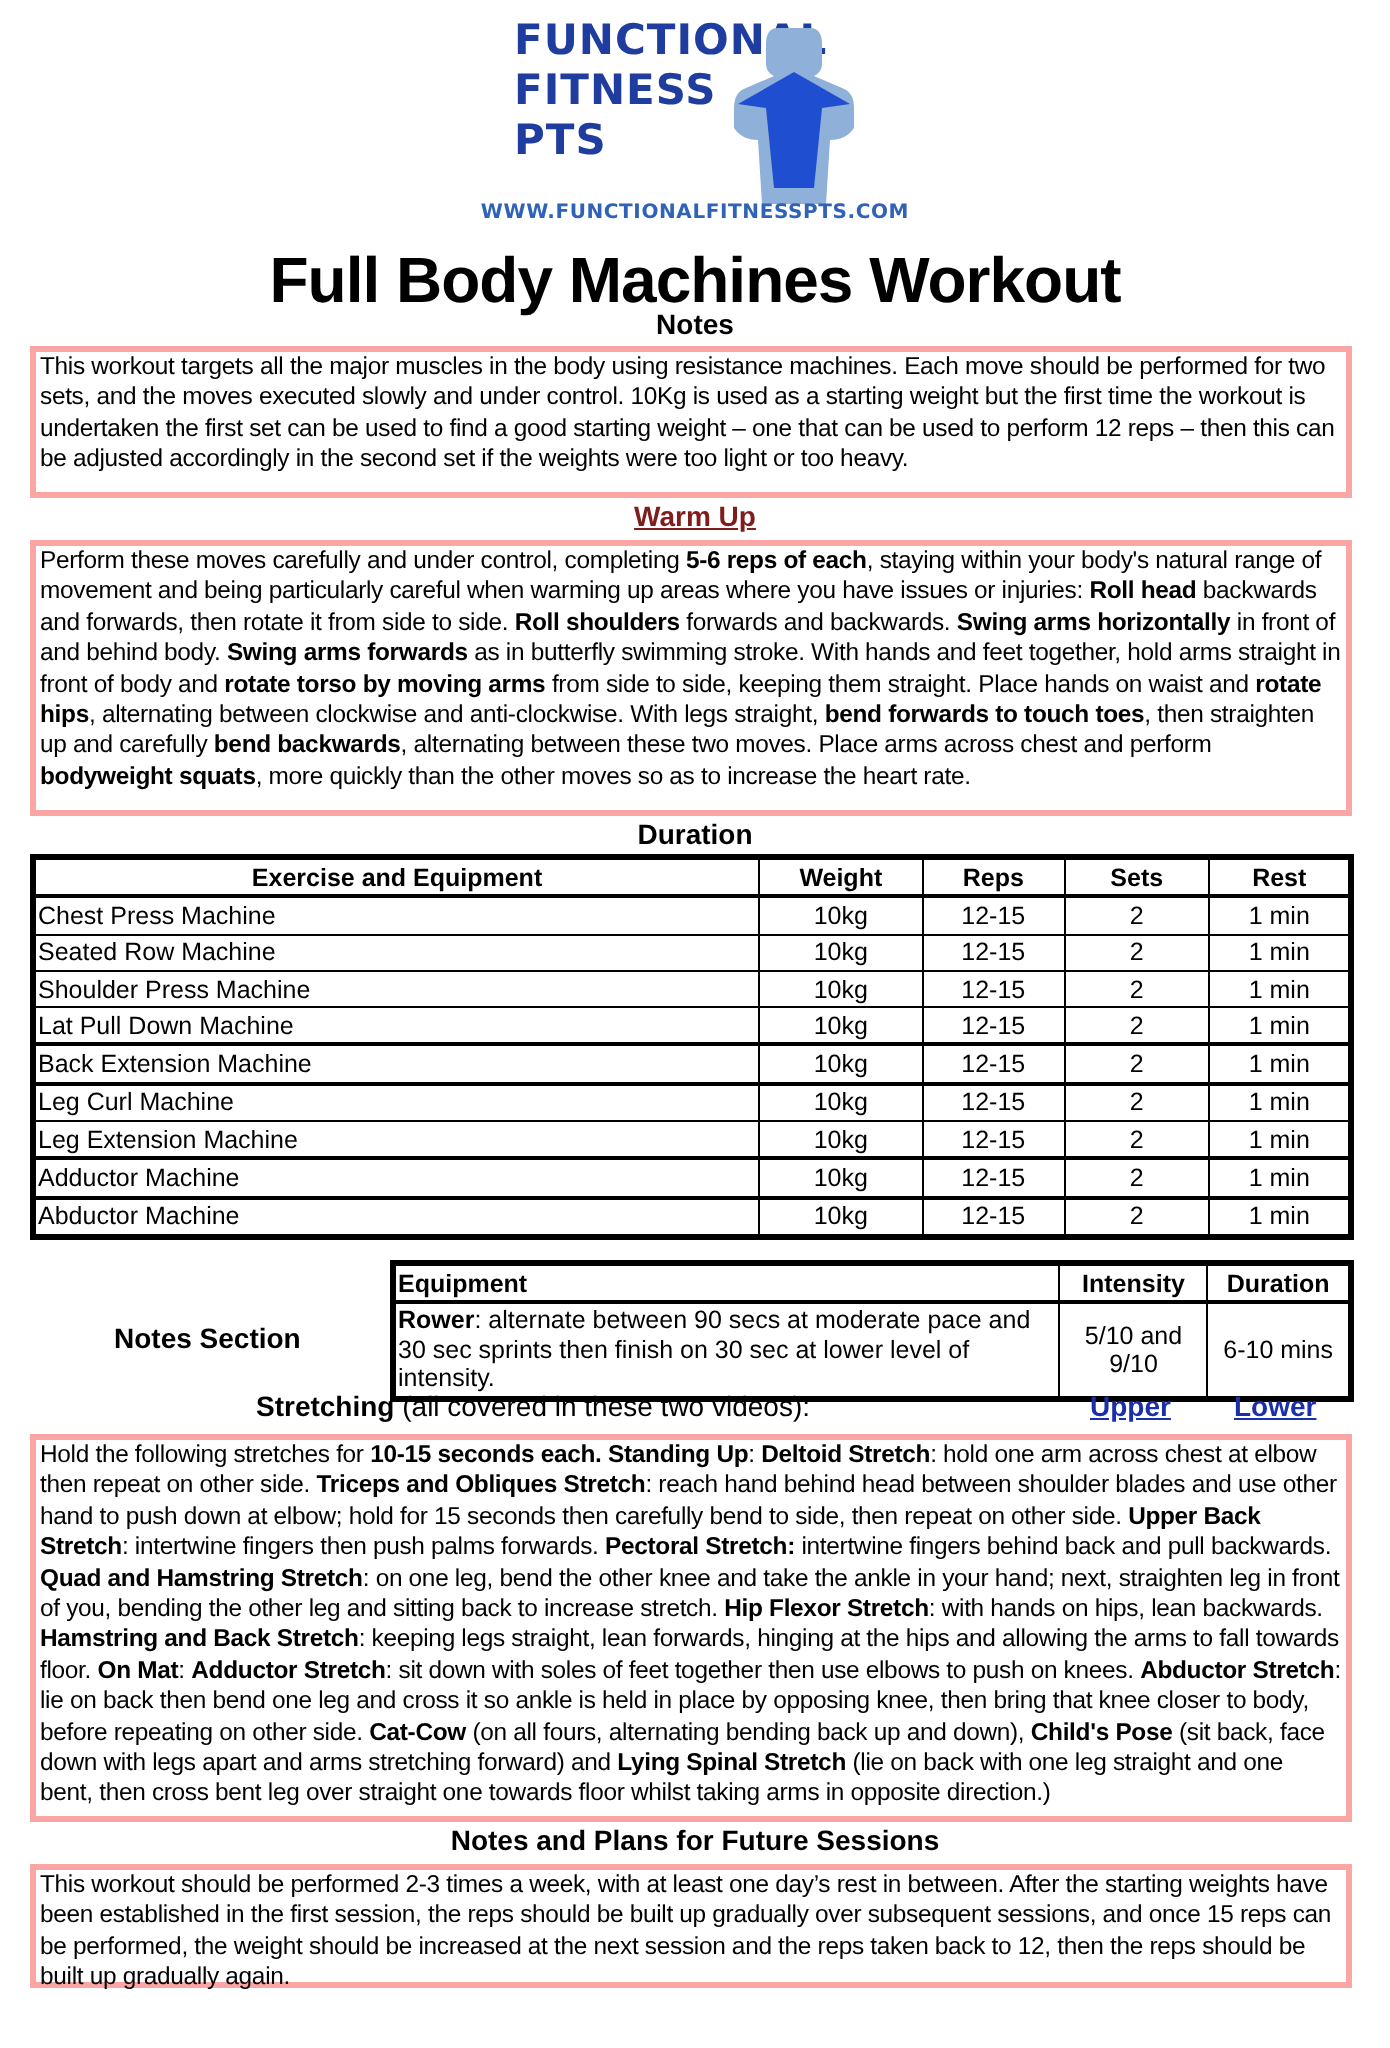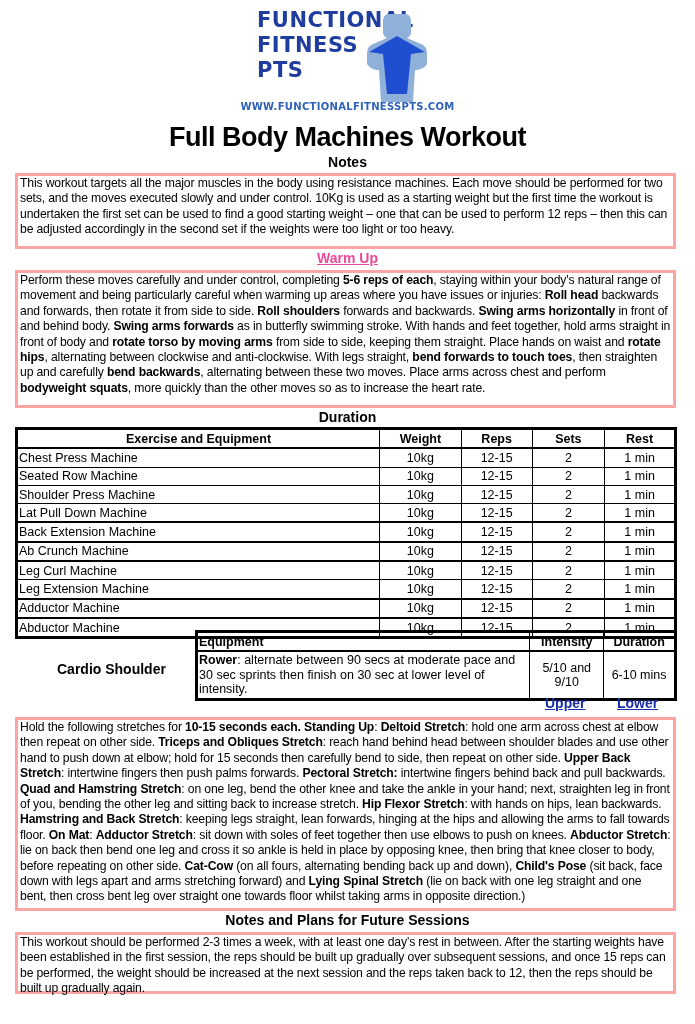--- a/index.html
+++ b/index.html
@@ -12,24 +12,24 @@
   .logo-text { position: absolute; left: 0; top: 0; color: #1f3d9e; font-weight: bold;
                font-size: 21px; line-height: 25px; letter-spacing: 0.5px;
                font-family: "DejaVu Sans", sans-serif; }
   .logo-text span { display: block; }
   .logo-figure { position: absolute; left: 108px; top: 6px; width: 64px; height: 88px; }
   .logo-url { position: absolute; left: 170px; top: 101px; width: 355px; text-align: center;
               color: #2f62b8; font-weight: bold; font-size: 10px; letter-spacing: 0.3px;
               font-family: "DejaVu Sans", sans-serif; }
 
   .title { position: absolute; left: 0; top: 122px; width: 695px; text-align: center;
-           font-size: 27px; font-weight: bold; letter-spacing: -0.5px; }
+           font-size: 32px; font-weight: bold; letter-spacing: -0.5px; }
   .section-heading { position: absolute; left: 0; width: 695px; text-align: center;
                      font-size: 14px; font-weight: bold; }
-  .link-heading { color: #ec4899; text-decoration: underline; }
+  .link-heading { color: #7f1d1d; text-decoration: underline; }
 
   .box { position: absolute; left: 15px; width: 661px; border: 3px solid #fca5a5;
          box-sizing: border-box; font-size: 12.2px; line-height: 15.4px; padding: 0 2px 2px 2px;
          letter-spacing: -0.15px; }
   .box b { font-weight: bold; }
 
   
   .workout-table { position: absolute; left: 15px; top: 427px; width: 662px;
                    border-collapse: collapse; border: 3px solid #000; font-size: 12.5px; }
   .workout-table th, .workout-table td { border: 1px solid #000; padding: 0 1px; height: 17.3px;
@@ -130,27 +130,20 @@
           <td>2</td>
           <td>1 min</td>
         </tr>
         <tr class="thick">
           <td class="ex">Back Extension Machine</td>
           <td>10kg</td>
           <td>12-15</td>
           <td>2</td>
           <td>1 min</td>
         </tr>
-        <tr class="thick">
-          <td class="ex">Ab Crunch Machine</td>
-          <td>10kg</td>
-          <td>12-15</td>
-          <td>2</td>
-          <td>1 min</td>
-        </tr>
         <tr>
           <td class="ex">Leg Curl Machine</td>
           <td>10kg</td>
           <td>12-15</td>
           <td>2</td>
           <td>1 min</td>
         </tr>
         <tr class="thick">
           <td class="ex">Leg Extension Machine</td>
           <td>10kg</td>
@@ -168,21 +161,21 @@
         <tr>
           <td class="ex">Abductor Machine</td>
           <td>10kg</td>
           <td>12-15</td>
           <td>2</td>
           <td>1 min</td>
         </tr>
       </tbody>
   </table>
 
-  <div class="cardio-label">Cardio Shoulder</div>
+  <div class="cardio-label">Notes Section</div>
   <table class="cardio-table">
     <colgroup>
         <col style="width:336px">
         <col style="width:74px">
         <col style="width:72px">
       </colgroup>
     <tbody>
         <tr class="head">
       <th class="eq">Equipment</th>
       <th>Intensity</th>
@@ -190,20 +183,21 @@
     </tr>
     <tr>
       <td><b>Rower</b><span>: alternate between 90 secs at moderate pace and 30 sec sprints then finish on 30 sec at lower level of intensity.</span></td>
       <td class="c">5/10 and 9/10</td>
       <td class="c">6-10 mins</td>
     </tr>
   </tbody>
     </table>
 
   <div class="stretch-row">
+    <span class="stretch-title"><b>Stretching</b><span> (all covered in these two videos):</span></span>
     <a class="video-link" style="left:545px;">Upper</a>
     <a class="video-link" style="left:617px;">Lower</a>
   </div>
   <div class="box" id="stretch-box" style="top:717px; height:194px;"><span>Hold the following stretches for </span><b>10-15 seconds each. Standing Up</b><span>: </span><b>Deltoid Stretch</b><span>: hold one arm across chest at elbow then repeat on other side. </span><b>Triceps and Obliques Stretch</b><span>: reach hand behind head between shoulder blades and use other hand to push down at elbow; hold for 15 seconds then carefully bend to side, then repeat on other side. </span><b>Upper Back Stretch</b><span>: intertwine fingers then push palms forwards. </span><b>Pectoral Stretch:</b><span> intertwine fingers behind back and pull backwards. </span><b>Quad and Hamstring Stretch</b><span>: on one leg, bend the other knee and take the ankle in your hand; next, straighten leg in front of you, bending the other leg and sitting back to increase stretch. </span><b>Hip Flexor Stretch</b><span>: with hands on hips, lean backwards. </span><b>Hamstring and Back Stretch</b><span>: keeping legs straight, lean forwards, hinging at the hips and allowing the arms to fall towards floor. </span><b>On Mat</b><span>: </span><b>Adductor Stretch</b><span>: sit down with soles of feet together then use elbows to push on knees. </span><b>Abductor Stretch</b><span>: lie on back then bend one leg and cross it so ankle is held in place by opposing knee, then bring that knee closer to body, before repeating on other side. </span><b>Cat-Cow</b><span> (on all fours, alternating bending back up and down), </span><b>Child's Pose</b><span> (sit back, face down with legs apart and arms stretching forward) and </span><b>Lying Spinal Stretch</b><span> (lie on back with one leg straight and one bent, then cross bent leg over straight one towards floor whilst taking arms in opposite direction.)</span></div>
 
   <div class="section-heading" style="top:912px;">Notes and Plans for Future Sessions</div>
   <div class="box" style="top:932px; height:62px;">This workout should be performed 2-3 times a week, with at least one day’s rest in between. After the starting weights have been established in the first session, the reps should be built up gradually over subsequent sessions, and once 15 reps can be performed, the weight should be increased at the next session and the reps taken back to 12, then the reps should be built up gradually again.</div>
 </div>
 
 </body></html>

